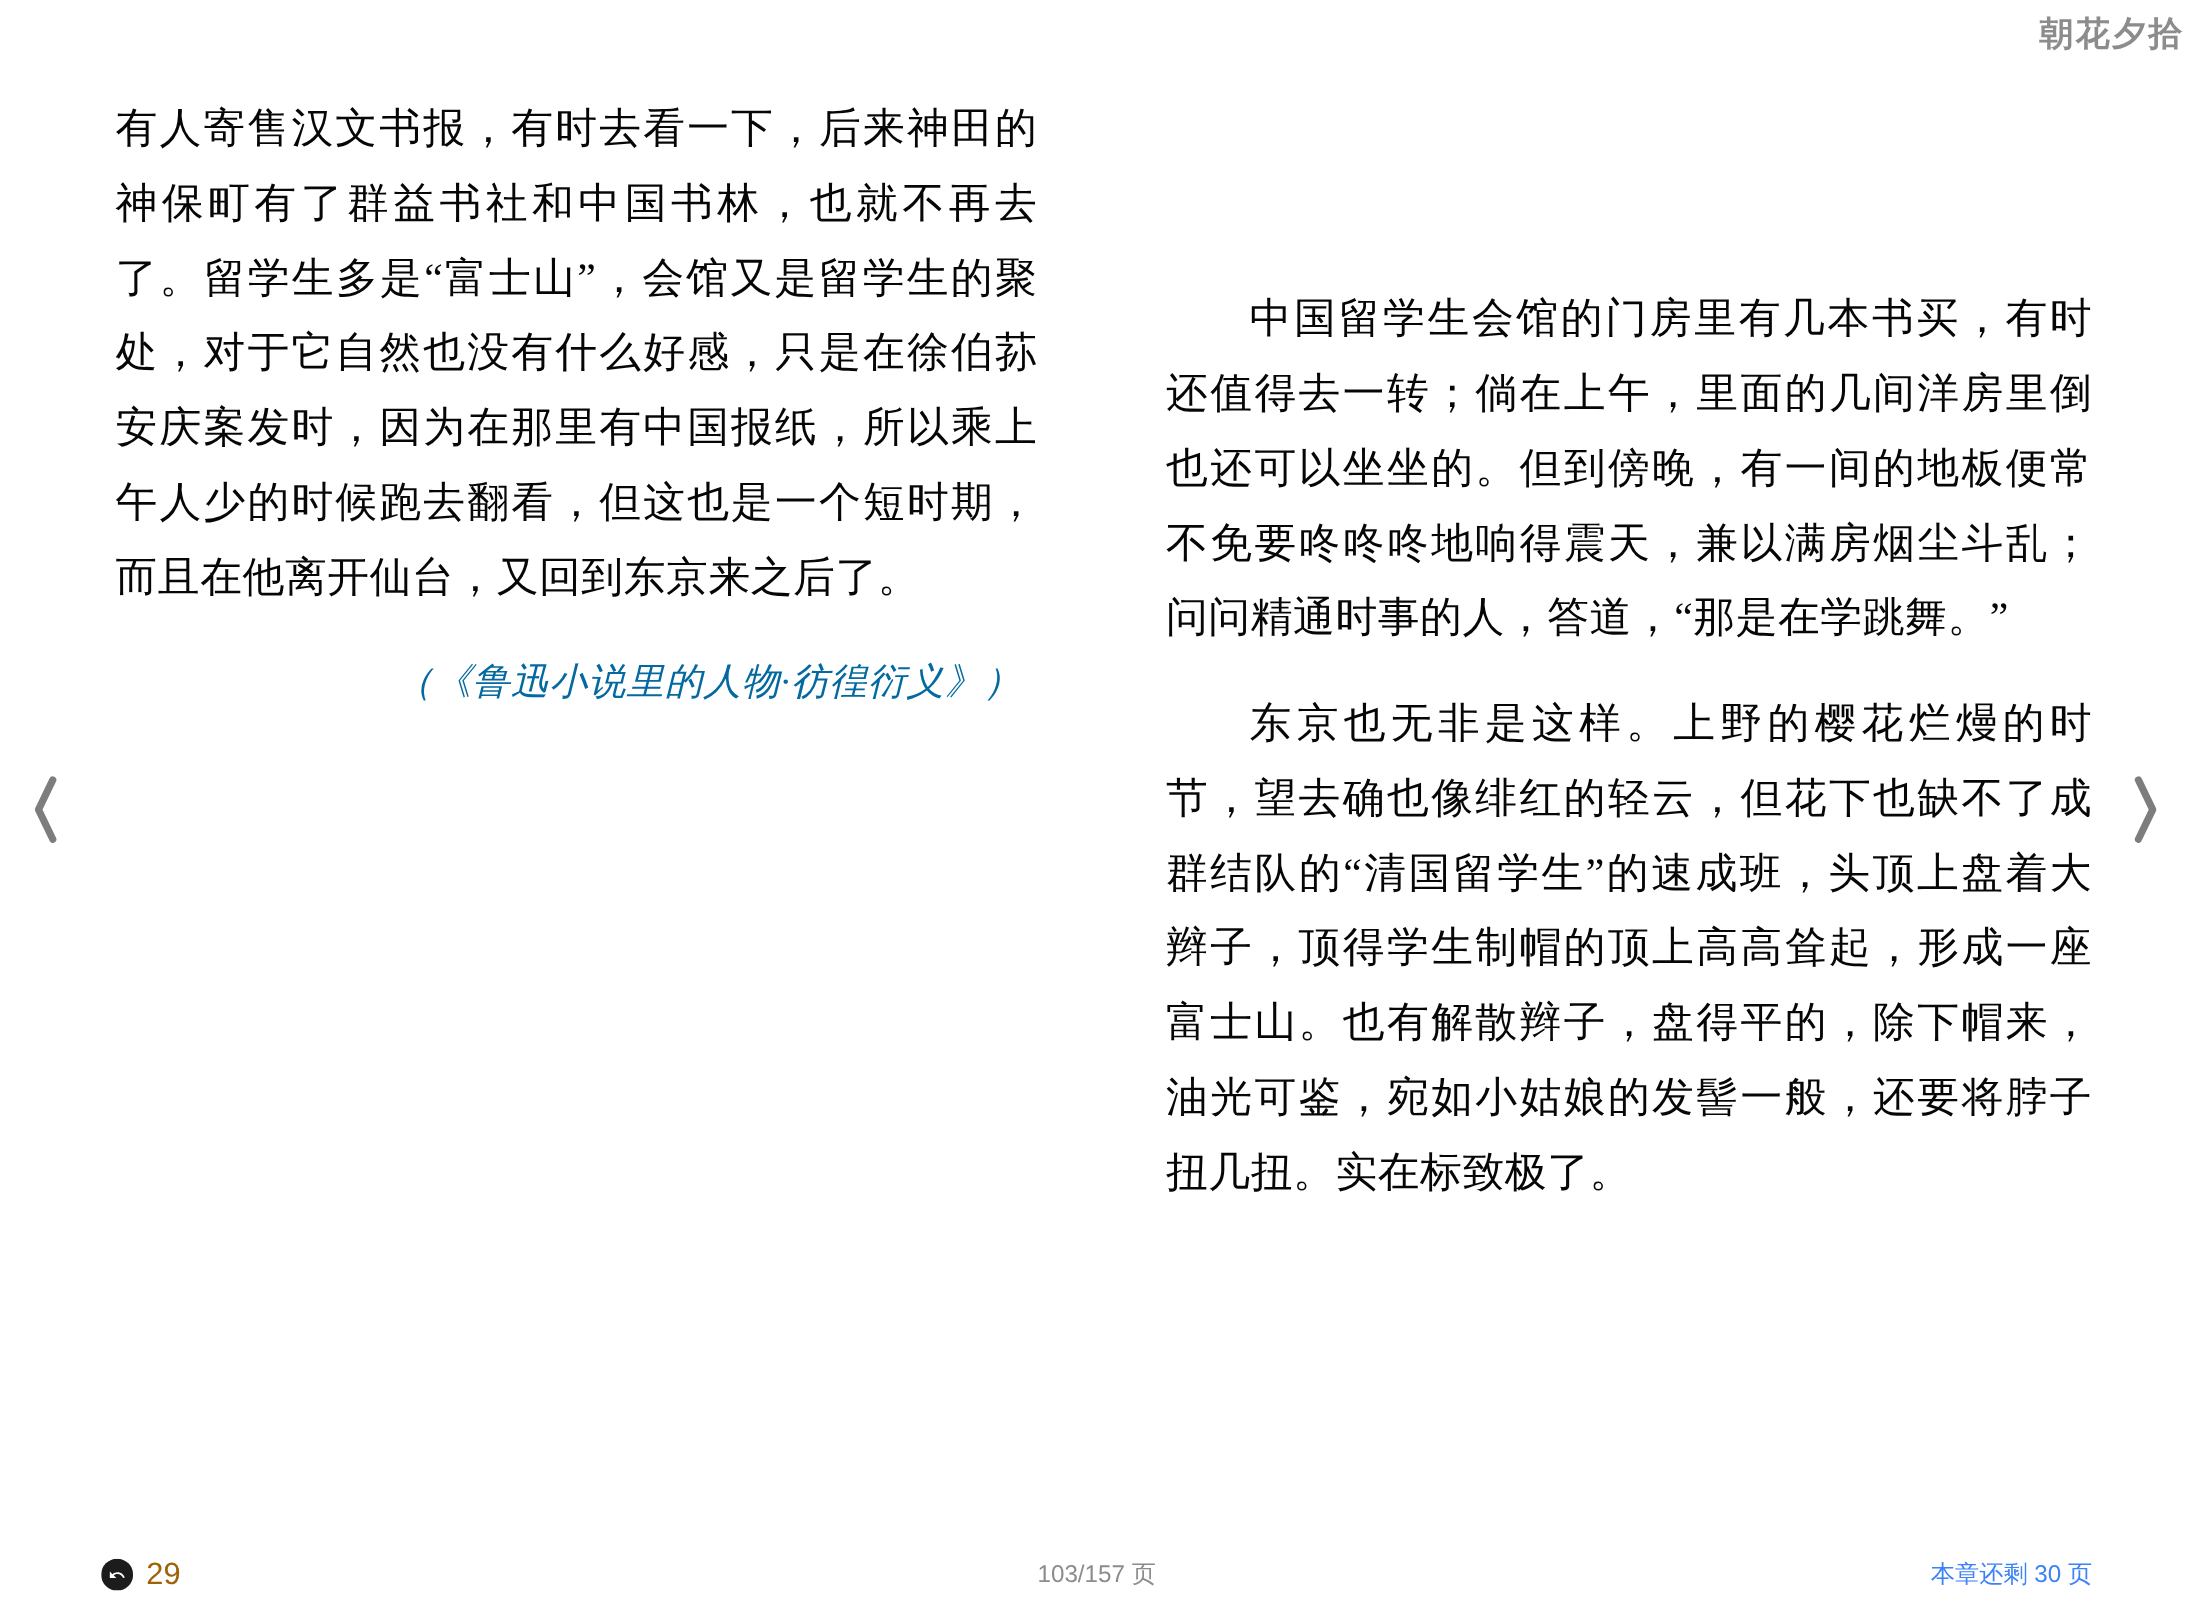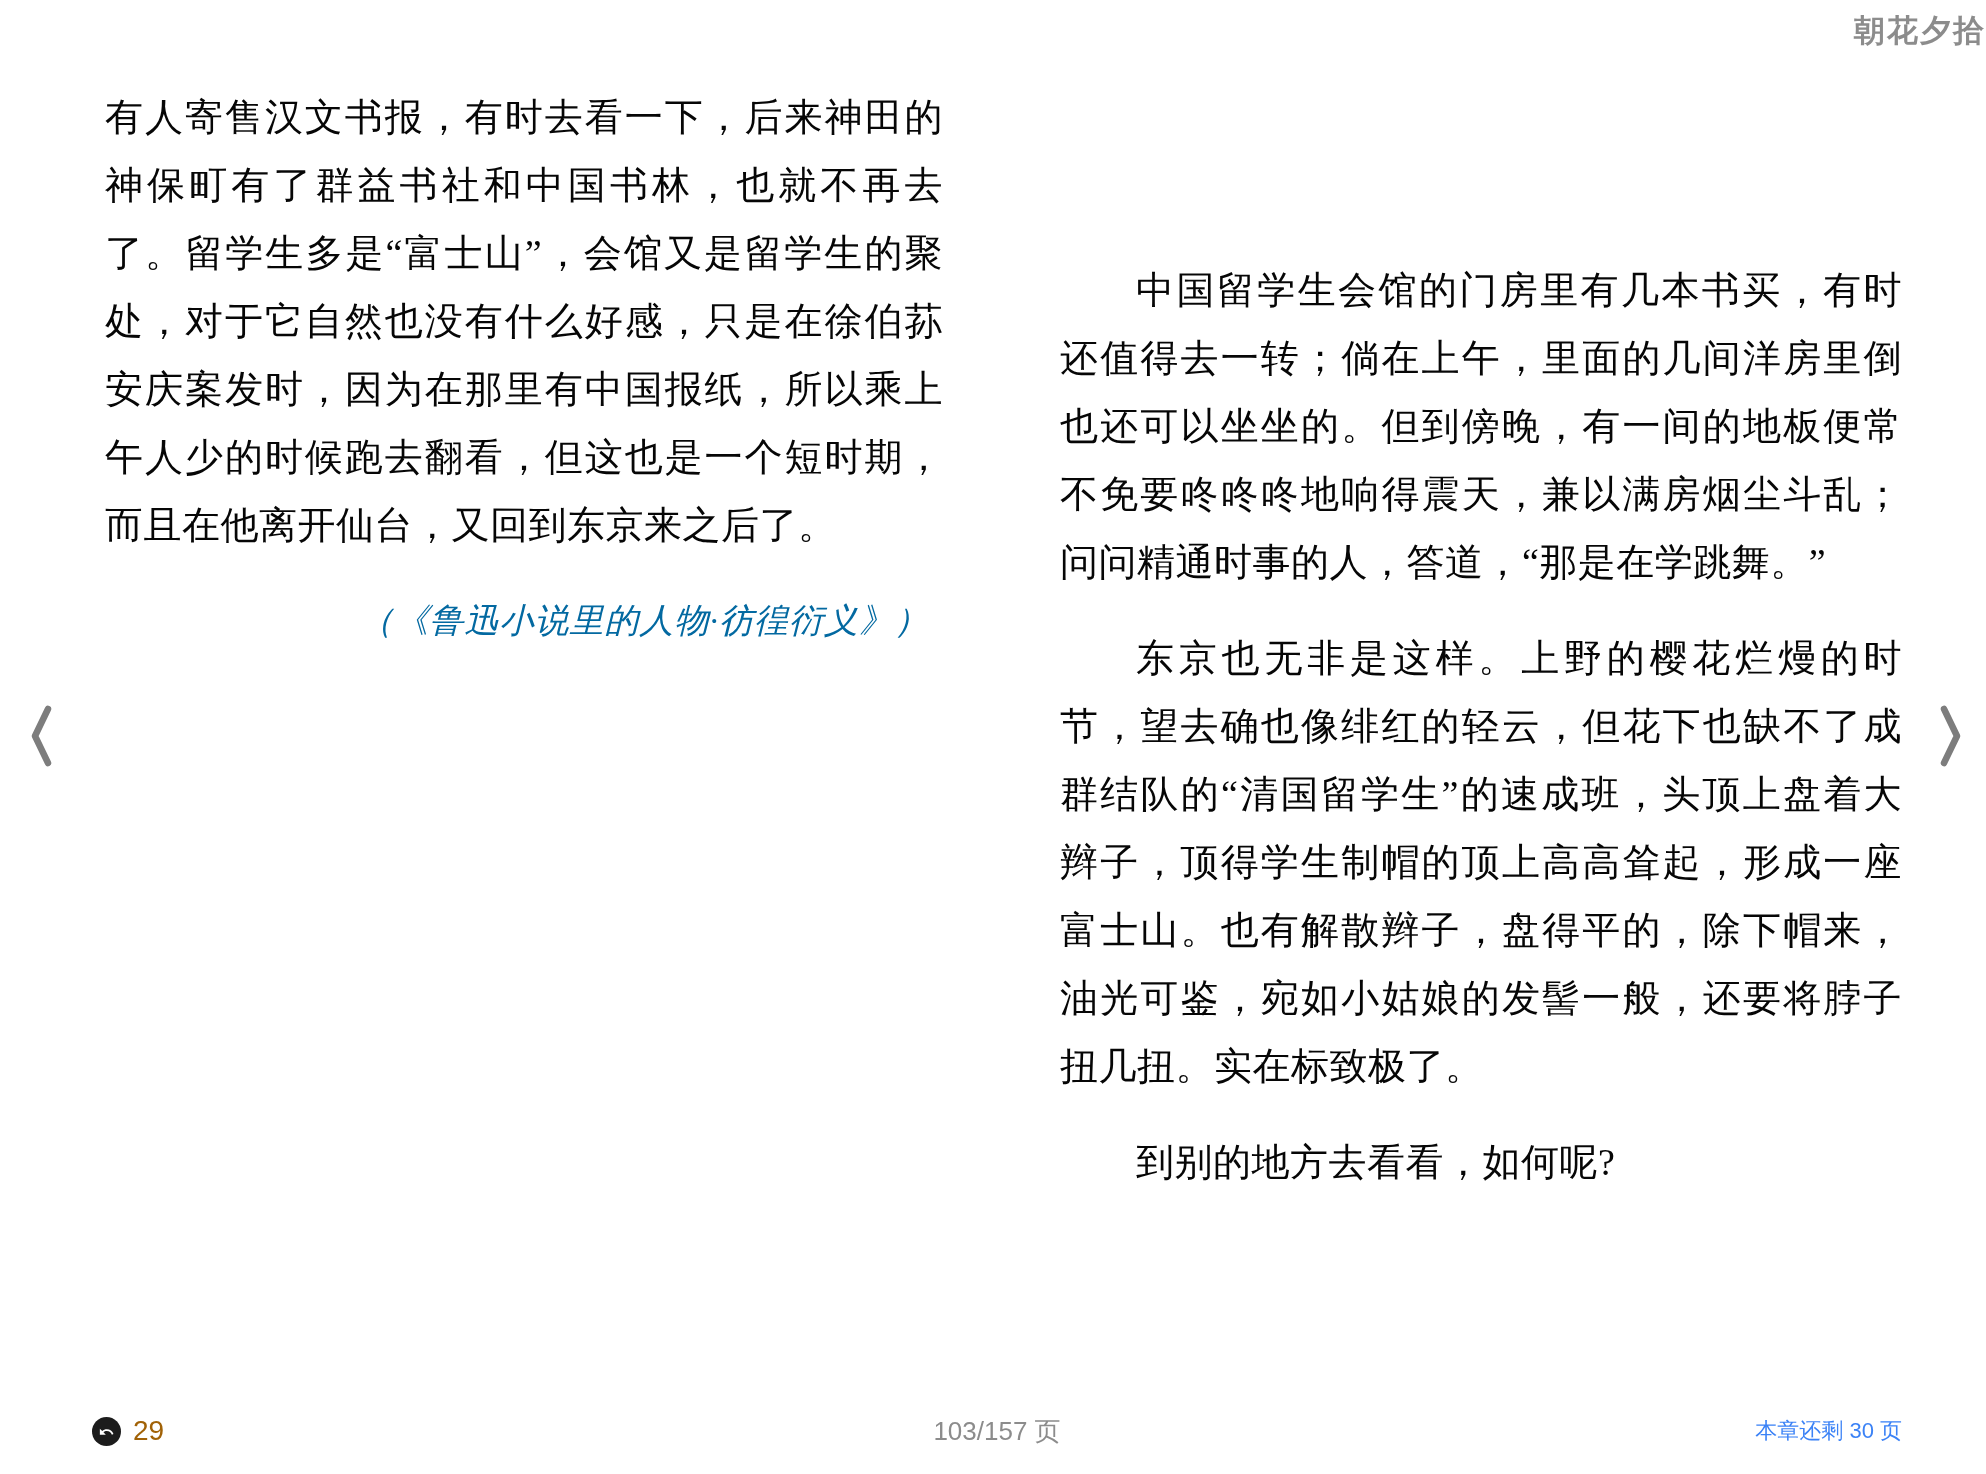--- a/index.html
+++ b/index.html
@@ -126,21 +126,21 @@
     font-size: 28px;
     font-weight: 500;
     color: #a16207;
     font-family: "Liberation Sans", "DejaVu Sans", sans-serif;
   }
   .page-indicator {
     position: absolute;
     left: 50%;
     top: 50%;
     transform: translate(-50%, -50%);
-    font-size: 26px;
+    font-size: 22px;
     font-weight: 500;
     color: #8c8c8c;
     white-space: nowrap;
   }
   .chapter-remaining {
     font-size: 22px;
     font-weight: 500;
     color: #3b82f6;
     white-space: nowrap;
   }
@@ -151,21 +151,20 @@
 <div class="header ui-font">朝花夕拾</div>
 
 <div class="left-page">
   <div class="body-text book-font">有人寄售汉文书报，有时去看一下，后来神田的神保町有了群益书社和中国书林，也就不再去了。留学生多是“富士山”，会馆又是留学生的聚处，对于它自然也没有什么好感，只是在徐伯荪安庆案发时，因为在那里有中国报纸，所以乘上午人少的时候跑去翻看，但这也是一个短时期，而且在他离开仙台，又回到东京来之后了。</div>
   <div class="citation book-font">（《鲁迅小说里的人物·彷徨衍义》）</div>
 </div>
 
 <div class="right-page">
   <div class="body-text book-font para">中国留学生会馆的门房里有几本书买，有时还值得去一转；倘在上午，里面的几间洋房里倒也还可以坐坐的。但到傍晚，有一间的地板便常不免要咚咚咚地响得震天，兼以满房烟尘斗乱；问问精通时事的人，答道，“那是在学跳舞。”</div>
   <div class="body-text book-font para first">东京也无非是这样。上野的樱花烂熳的时节，望去确也像绯红的轻云，但花下也缺不了成群结队的“清国留学生”的速成班，头顶上盘着大辫子，顶得学生制帽的顶上高高耸起，形成一座富士山。也有解散辫子，盘得平的，除下帽来，油光可鉴，宛如小姑娘的发髻一般，还要将脖子扭几扭。实在标致极了。</div>
-  <div class="body-text book-font para">到别的地方去看看，如何呢?</div>
 </div>
 
 <button class="nav-btn prev">
   <span>
     <svg width="22" height="62" viewBox="0 0 22 62">
       <path d="M18 4 L5 31 L18 58" fill="none" stroke="#7d7d7d" stroke-width="6.5" stroke-linecap="round" stroke-linejoin="round"></path>
     </svg>
   </span>
 </button>
 <button class="nav-btn next">

